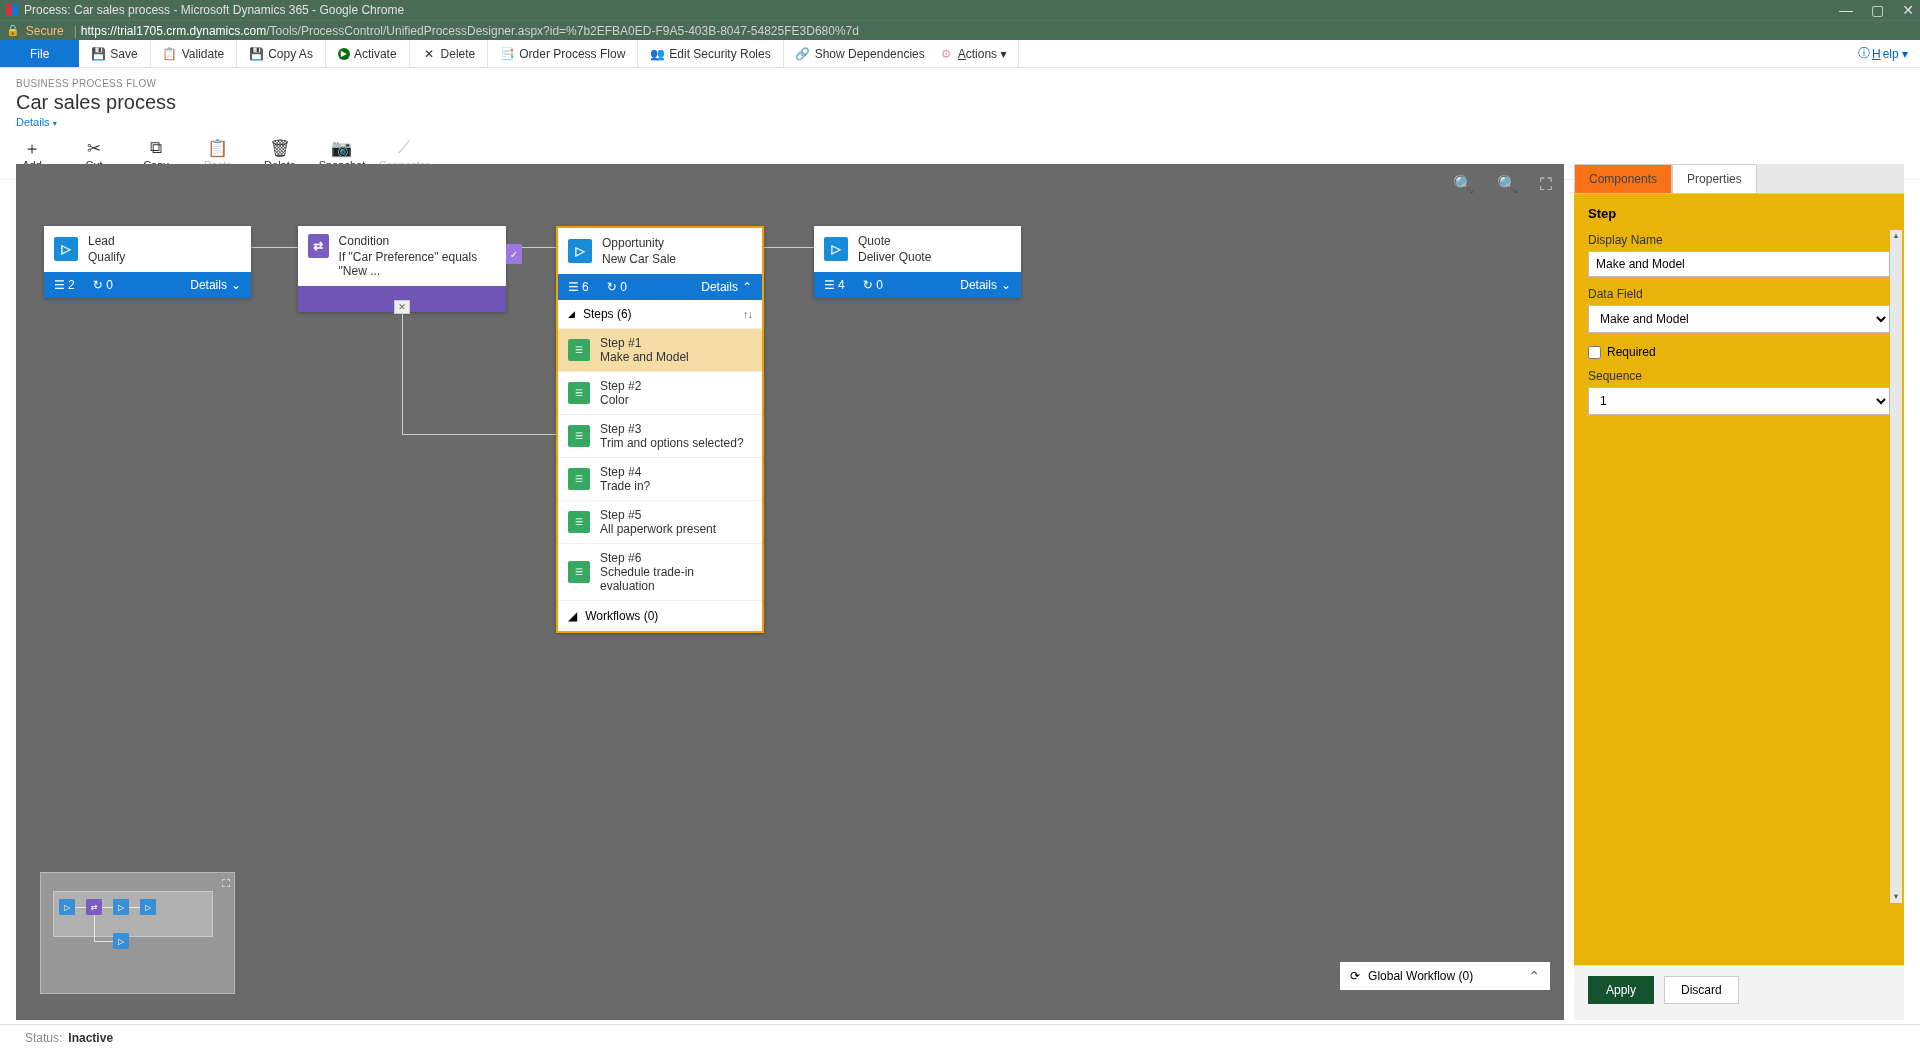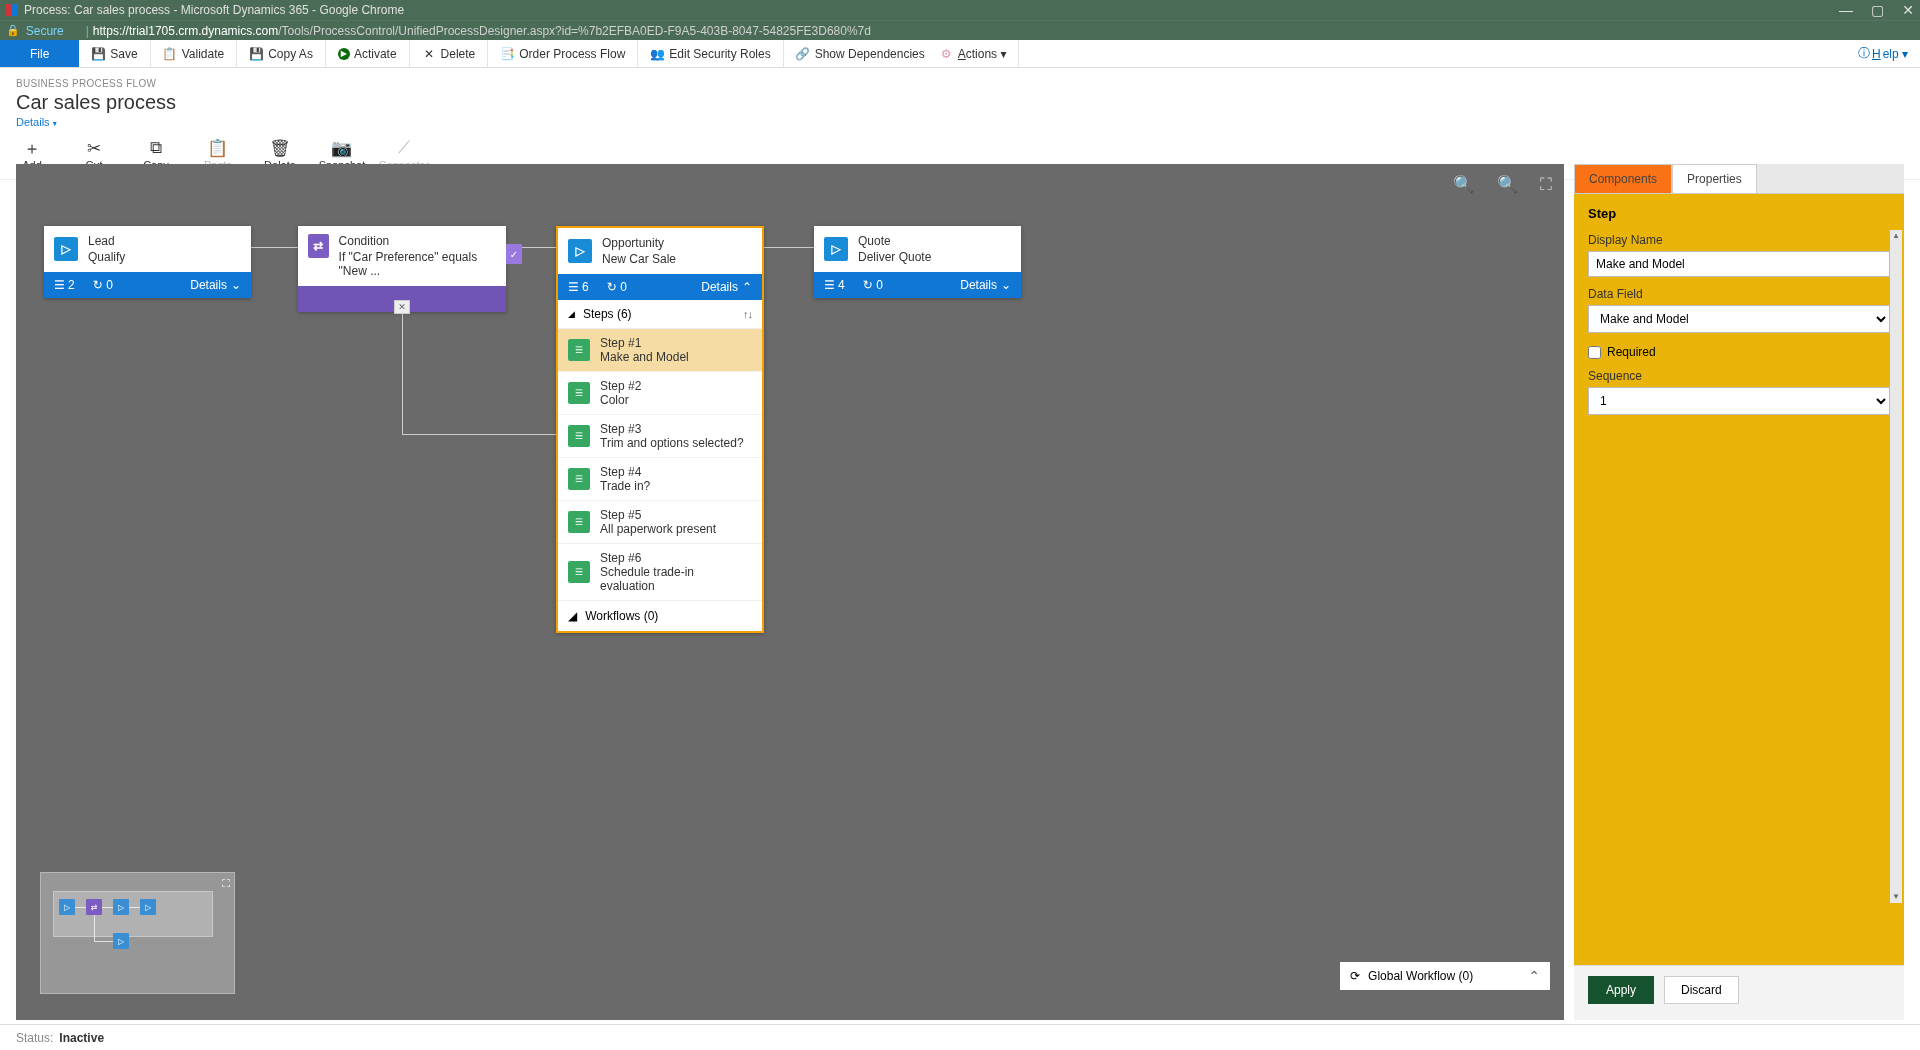--- a/index.html
+++ b/index.html
@@ -8,21 +8,21 @@
 
 .titlebar { height: 20px; background: #4a6b55; color: #e0e0e0; display: flex; align-items: center; padding: 0 6px; font-size: 12px; }
 .titlebar .favicon { width: 12px; height: 12px; background: linear-gradient(90deg,#d13438 50%,#1078d4 50%); margin-right: 6px; }
 .titlebar .title { flex: 1; }
 .titlebar .win-btns { display: flex; gap: 18px; align-items: center; }
 .titlebar .win-btns span { color: #e0e0e0; font-size: 14px; line-height: 1; }
 
 
 .urlbar { height: 20px; background: #4a6b55; color: #d0d0d0; display: flex; align-items: center; padding: 0 6px; font-size: 12px; border-top: 1px solid rgba(255,255,255,.05);}
 .urlbar .lock { margin-right: 6px; font-size: 11px; }
-.urlbar .secure { color: #7dd3fc; margin-right: 18px; }
+.urlbar .secure { color: #fdba74; margin-right: 6px; }
 .urlbar .sep { margin: 0 4px; color: rgba(255,255,255,.4);}
 .urlbar .url { color: #d0d0d0; }
 .urlbar .highlight { color: #fff; }
 
 
 .ribbon { height: 28px; border-bottom: 1px solid #ddd; display: flex; align-items: stretch; font-size: 12px; color: #333; }
 .ribbon .file-btn { background: #1078d4; color: #fff; padding: 0 30px; display: flex; align-items: center; }
 .ribbon .rgroup { display: flex; align-items: center; padding: 0 8px; gap: 6px; border-right: 1px solid #e5e5e5; }
 .ribbon .ritem { display: flex; align-items: center; gap: 4px; padding: 0 4px; cursor: pointer; height: 100%; }
 .ribbon .icon { width: 15px; height: 15px; display: inline-flex; align-items: center; justify-content: center; font-size: 12px; }
@@ -110,21 +110,21 @@
 .panel-body h3 { font-size: 13px; font-weight: 600; margin-bottom: 12px;}
 .fld-label { font-size: 12px; color: #333; margin-top: 10px; margin-bottom: 4px; }
 .fld-input { width: 100%; padding: 5px 7px; border: 1px solid #bbb; font-size: 12px; background: #fff;}
 .fld-select { width: 100%; padding: 5px 7px; border: 1px solid #bbb; font-size: 12px; background: #fff;}
 .fld-check { display: flex; align-items: center; gap: 6px; margin-top: 12px; font-size: 12px;}
 .panel-footer { padding: 10px 14px 16px; background: #f3f3f3; display:flex; gap:10px; border-top: 1px solid #ddd;}
 .btn-apply { background: #14532d; color: #fff; border: none; padding: 6px 18px; font-size: 12px; cursor: pointer;}
 .btn-discard { background: #fff; border: 1px solid #ccc; padding: 6px 16px; font-size: 12px; cursor: pointer;}
 
 
-.statusbar { position: absolute; left: 0; right: 0; bottom: 0; height: 26px; border-top: 1px solid #ddd; display: flex; align-items: center; padding: 0 16px; font-size: 12px; color:#333; gap:6px;}
+.statusbar { position: absolute; left: 0; right: 0; bottom: 0; height: 26px; border-top: 1px solid #ddd; display: flex; align-items: center; padding: 0 25px; font-size: 12px; color:#333; gap:6px;}
 .statusbar .slabel { color: #888; }
 
 .scroll-track { position: absolute; right: 2px; top: 36px; bottom: 62px; width: 12px; background: #e8e8e8;}
 .scroll-track .arrow { position: absolute; width: 12px; height: 12px; font-size: 9px; color: #666; text-align:center;}
 .scroll-track .arr-up { top: 0; }
 .scroll-track .arr-down { bottom: 0;}
 </style>
 </head>
 <body>
 

